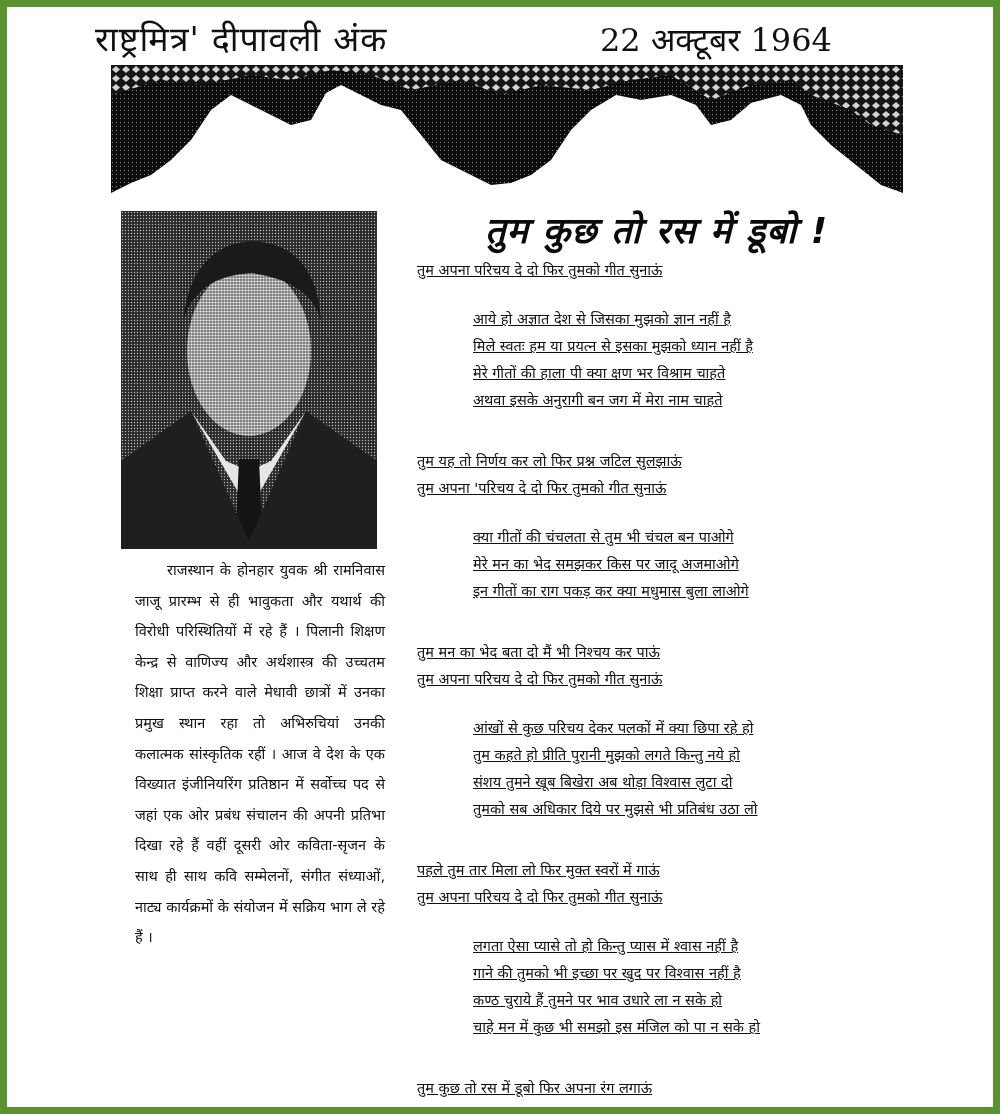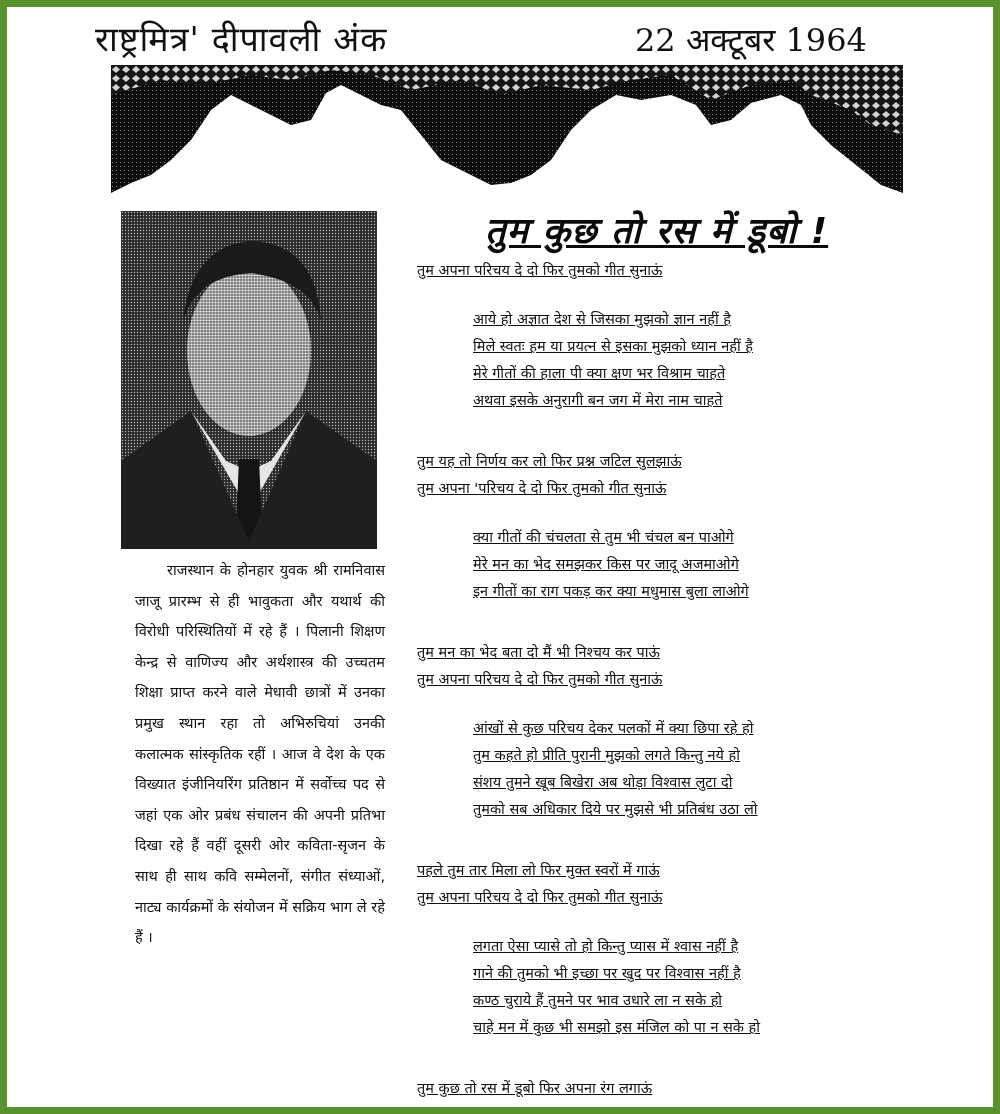--- a/index.html
+++ b/index.html
@@ -18,21 +18,21 @@
   .masthead {
     position: absolute; top: 0; left: 0; right: 0; height: 58px;
   }
   .mast-title {
     position: absolute; left: 88px; top: 8px;
     font-family: "DejaVu Serif", serif;
     font-size: 34px; color: #111; letter-spacing: 1px;
     font-weight: normal;
   }
   .mast-date {
-    position: absolute; left: 628px; top: 10px;
+    position: absolute; left: 593px; top: 10px;
     font-family: "DejaVu Serif", serif;
     font-size: 32px; color: #111;
   }
   .lace {
     position: absolute; left: 104px; top: 58px; width: 792px; height: 136px;
   }
   .photo {
     position: absolute; left: 114px; top: 204px; width: 256px; height: 338px;
     background: #333;
     overflow: hidden;
@@ -40,21 +40,20 @@
   .bio {
     position: absolute; left: 128px; top: 548px; width: 250px;
     font-size: 14.5px; line-height: 30.6px; color: #111;
     text-align: justify;
   }
   .bio p { margin: 0; text-indent: 32px; }
   .poem-title {
     position: absolute; left: 478px; top: 198px;
     font-size: 36px; font-weight: bold; font-style: italic; color: #0a0a0a;
     letter-spacing: 1px;
-    text-decoration: underline;
   }
   .poem {
     position: absolute; left: 410px; top: 250px; width: 480px;
     font-size: 14.5px; color: #111;
   }
   .stanza { margin: 0; text-decoration: underline; }
   .line { display: block; height: 27px; line-height: 27px; white-space: nowrap; }
   .refrain .line { padding-left: 0; }
   .verse .line { padding-left: 56px; }
   .gap { height: 22px; }

